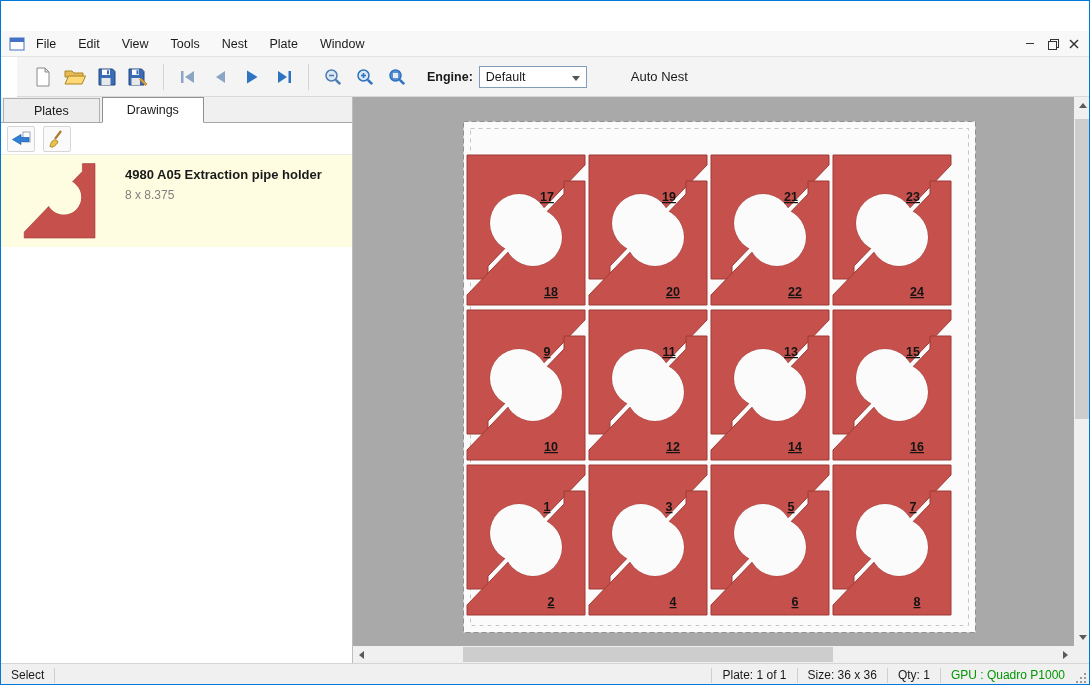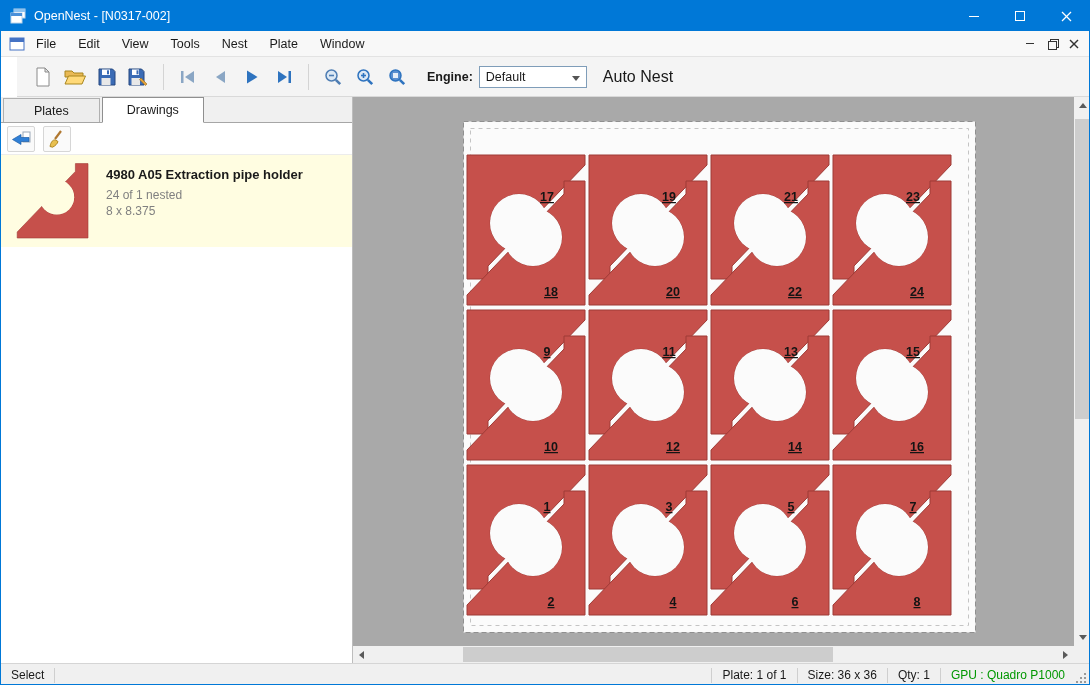--- a/index.html
+++ b/index.html
@@ -32,35 +32,35 @@
   
   .toolbar { position:absolute; left:16px; top:56px; width:100%; height:40px; background:#f4f4f4;
              border-bottom:1px solid #d9d9d9; display:flex; align-items:center; padding-left:10px; }
   .tool-btn { width:32px; height:32px; display:flex; align-items:center; justify-content:center; border-radius:2px; }
   .tool-sep { width:1px; height:26px; background:#d4d4d4; margin:0 8px; }
   .engine-label { font-weight:bold; font-size:12.5px; margin-left:14px; margin-right:6px; }
   .dropdown { width:108px; height:22px; background:#fff; border:1px solid #7f9db9; display:flex; align-items:center;
               padding:0 6px; position:relative; font-size:12.5px; }
   .dropdown .caret { position:absolute; right:6px; top:9px; width:0; height:0;
                      border-left:4px solid transparent; border-right:4px solid transparent; border-top:5px solid #555; }
-  .autonest { margin-left:8px; font-size:16px; padding:4px 8px; }
+  .autonest { margin-left:36px; font-size:13px; padding:4px 8px; }
 
   
   .main { position:absolute; left:0; top:96px; width:1090px; height:566px; }
   .left-panel { position:absolute; left:0; top:0; width:352px; height:566px; background:#fff; border-right:1px solid #bdbdbd; }
 
   .tabs { display:flex; height:26px; background:#f0f0f0; border-bottom:1px solid #a6a6a6; align-items:flex-end; }
   .tab { height:24px; display:flex; align-items:center; padding:0 30px; background:#ededed;
          border:1px solid #b0b0b0; border-bottom:none; margin-left:2px; font-size:12.5px; }
   .tab.active { height:26px; background:#fff; border-color:#8f8f8f; margin-bottom:-1px; border-bottom:1px solid #fff; padding:8px 24px; }
 
   .minibar { height:32px; display:flex; align-items:center; gap:8px; padding:0 6px; background:#fff; border-bottom:1px solid #ececec; }
   .mini-btn { width:28px; height:26px; display:flex; align-items:center; justify-content:center; border:1px solid #d6d6d6; background:#fafafa; border-radius:2px; }
 
-  .drawing-item { display:flex; gap:12px; padding:8px 9px; background:var(--hl-yellow,#fffde1); align-items:flex-start; }
+  .drawing-item { display:flex; gap:24px; padding:8px 16px; background:var(--hl-yellow,#fffde1); align-items:flex-start; }
   .thumb-box { flex:0 0 84px; display:flex; justify-content:center; }
   .drawing-text { padding-top:4px; }
   .drawing-title { font-weight:bold; font-size:13px; margin-bottom:5px; }
   .drawing-meta { color:#808080; font-size:12px; line-height:16px; }
 
   
   .canvas { position:absolute; left:352px; top:0; width:721px; height:549px; background:var(--canvas-gray,#a9a9a9); overflow:hidden; }
   .sheet-svg { position:absolute; left:110px; top:24px; }
   .part { fill:var(--part-fill,#c6504b); stroke:var(--part-stroke,#9e3b37); stroke-width:1; }
   .part-num { font:bold 12.5px "Liberation Sans", sans-serif; fill:#141414; text-anchor:middle; text-decoration:underline; }
@@ -99,45 +99,20 @@
       <circle cx="52" cy="68" r="29" fill="#000"></circle>
     </mask>
     <g id="partA">
       <path d="M0,0 H118 V10 L76.8,52.9 A29,29 0 1 0 37.9,93.4 L21,111 V124 H0 Z" mask="url(#notchA)"></path>
     </g>
   </defs>
 </svg>
 
 <div class="window">
 
-  <div class="titlebar">
-    <span class="app-icon">
-      <svg width="16" height="16">
-          <rect x="4" y="1" width="11" height="9" fill="#fff" stroke="#bcd4ea"></rect>
-          <rect x="4" y="1" width="11" height="3" fill="#8fc3f0"></rect>
-          <rect x="1" y="5" width="11" height="10" fill="#fff" stroke="#bcd4ea"></rect>
-          <rect x="1" y="5" width="11" height="3" fill="#4a90d9"></rect>
-        </svg>
-    </span>
-    <span class="title-text">OpenNest - [N0317-002]</span>
-    <div class="title-controls">
-      <div class="tbtn">
-          <span class="min-glyph"></span>
-        </div>
-      <div class="tbtn">
-          <span class="max-glyph"></span>
-        </div>
-      <div class="tbtn">
-        <svg width="11" height="11">
-            <line x1="1" y1="1" x2="10" y2="10" stroke="#fff" stroke-width="1.3"></line>
-            <line x1="10" y1="1" x2="1" y2="10" stroke="#fff" stroke-width="1.3"></line>
-          </svg>
-      </div>
-    </div>
-  </div>
 
   <div class="menubar">
     <span class="child-icon">
       <svg width="16" height="14">
           <rect x="1" y="1" width="14" height="12" fill="#fff" stroke="#4472c4"></rect>
           <rect x="1" y="1" width="14" height="4" fill="#4472c4"></rect>
         </svg>
     </span>
     <div class="menu-item">File</div>
     <div class="menu-item">Edit</div>
@@ -268,21 +243,20 @@
         </div>
       </div>
       <div class="drawing-item">
         <div class="thumb-box">
           <svg width="80" height="76" viewBox="0 0 80 76">
             <use href="#partA" xlink:href="#partA" class="part" transform="translate(76,75) rotate(180) scale(0.6)"></use>
           </svg>
         </div>
         <div class="drawing-text">
           <div class="drawing-title">4980 A05 Extraction pipe holder</div>
-          <div class="drawing-meta">24 of 1 nested</div>
           <div class="drawing-meta">8 x 8.375</div>
         </div>
       </div>
     </div>
 
     <div class="canvas">
       <svg class="sheet-svg" width="513" height="512" viewBox="0 0 513 512">
         <rect x="0.5" y="0.5" width="512" height="511" fill="#fbfbfb" stroke="#8f8f8f" stroke-dasharray="5 3"></rect>
         <rect x="7.5" y="7.5" width="498" height="497" fill="none" stroke="#c4c4c4" stroke-dasharray="4 4"></rect>
         <g id="nest-parts">

